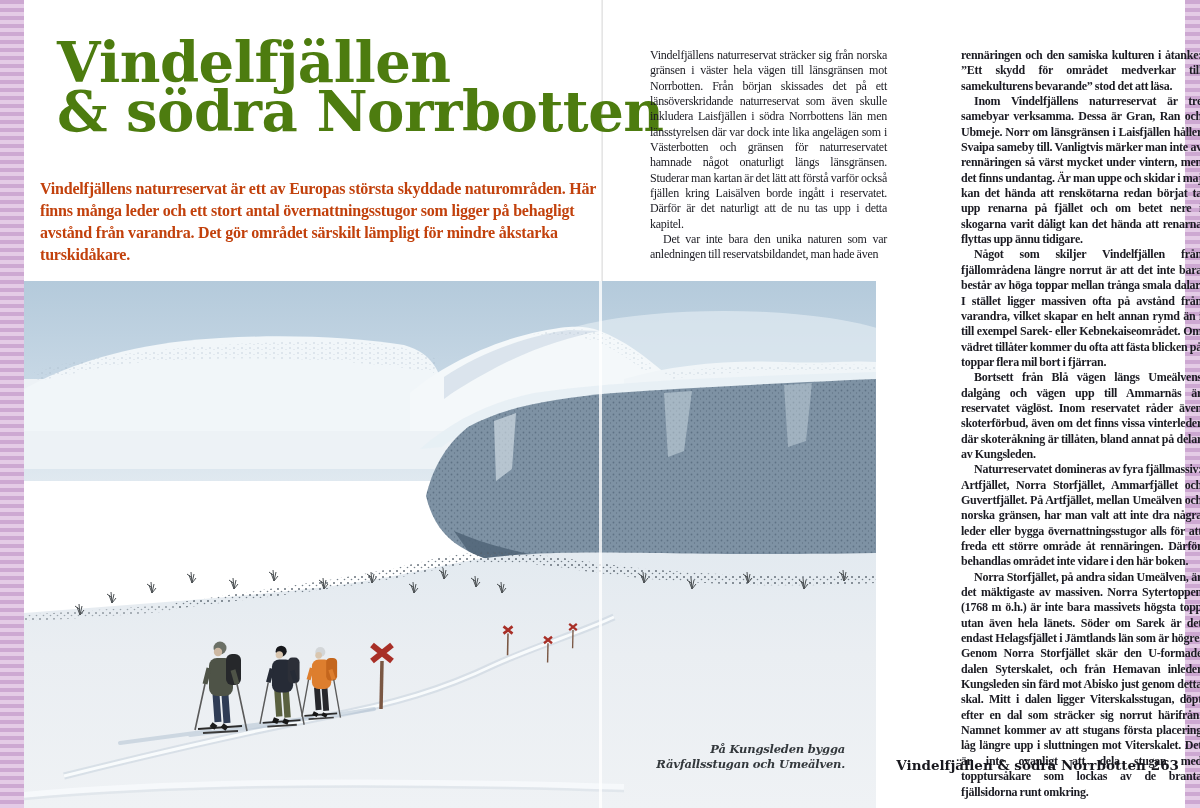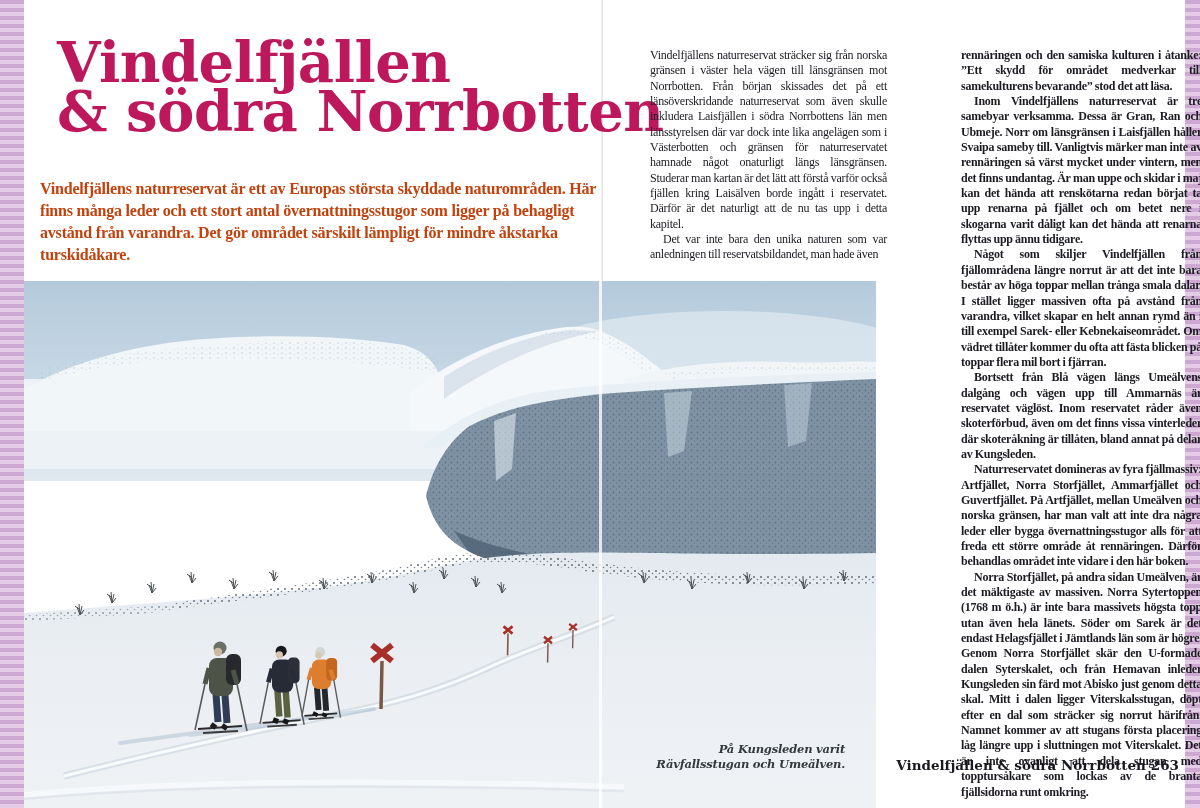--- a/index.html
+++ b/index.html
@@ -9,21 +9,21 @@
   .edge-stripes{position:absolute;top:0;height:808px;
      background:repeating-linear-gradient(180deg,#cda8d2 0 4px,#e4cbe6 4px 8px);}
   .edge-left{left:0;width:24px;}
   .edge-right{right:0;width:15px;}
   
   .fold-top{position:absolute;left:601px;top:0;width:2px;height:281px;
      background:linear-gradient(90deg,rgba(0,0,0,0.05),rgba(0,0,0,0.12));}
   
   .chapter-title{position:absolute;left:57px;top:38px;width:620px;
      font-family:"DejaVu Serif",serif;font-weight:bold;font-size:56px;line-height:49px;
-     color:#be185d;letter-spacing:-0.5px;}
+     color:#4d7c0f;letter-spacing:-0.5px;}
   
   .intro{position:absolute;left:40px;top:162px;width:556px;
      font-size:16px;line-height:22px;font-weight:bold;color:#c2410c;letter-spacing:-0.2px;}
   
   .bodycol{position:absolute;top:48px;font-size:12px;line-height:15.35px;
      text-align:justify;color:#1b1b22;letter-spacing:-0.25px;word-spacing:-0.5px;}
   .col-1{left:650px;width:237px;}
   .col-2{left:961px;width:241px;font-weight:bold;}
   .bodycol p{margin:0;}
   .bodycol p.indent{text-indent:13px;}
@@ -217,21 +217,21 @@
         <circle cx="-2" cy="-75" r="6" fill="#d3d6d8"></circle>
         <circle cx="-4" cy="-71" r="4" fill="#d9c6af"></circle>
         <path d="M-12,-56 L-16,-42 M10,-54 L14,-42" stroke="#dd7e2e" stroke-width="5"></path>
         <path d="M-16,-42 L-24,2 M14,-42 L22,3" stroke="#5a5a5a" stroke-width="1.6"></path>
       </g>
     </svg>
 
     <div class="photo-fold"></div>
 
     <div class="caption">
-      <span>På Kungsleden varit</span><br>
+      <span>På Kungsleden bygga</span><br>
       <span>Rävfallsstugan och Umeälven.</span>
     </div>
   </div>
 
   <div class="footer">
     <span>Vindelfjällen &amp; södra Norrbotten</span>
     <span>263</span>
   </div>
 
 </div>

